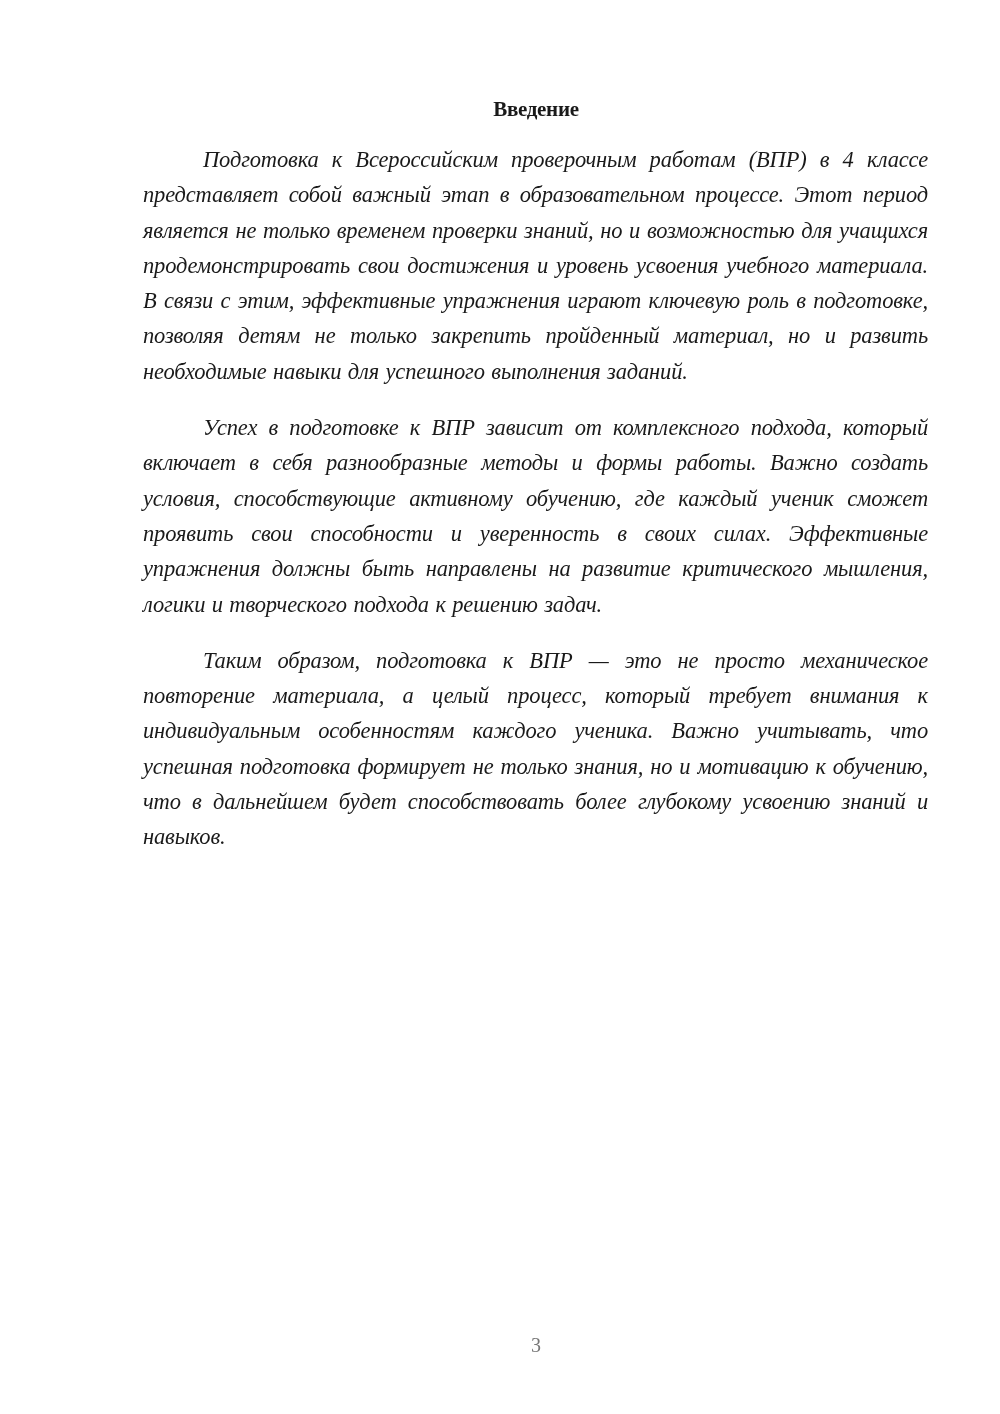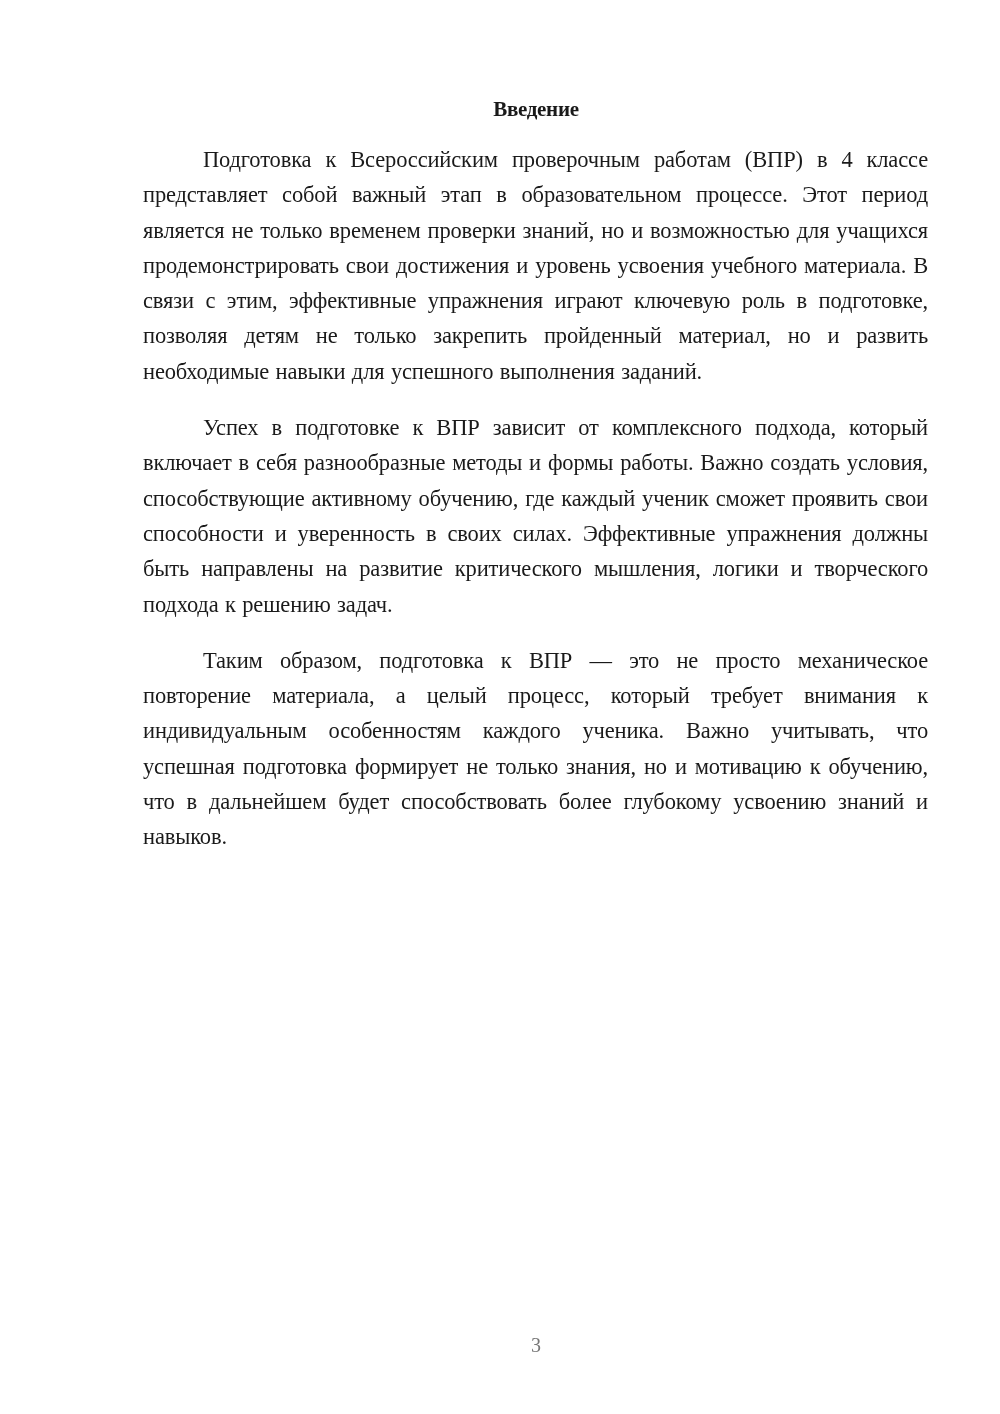--- a/index.html
+++ b/index.html
@@ -40,20 +40,21 @@
       top: 142px;
     }
     .para {
       margin: 0 0 21px 0;
       font-size: 22.5px;
       line-height: 35.3px;
       text-align: justify;
       text-indent: 60px;
       letter-spacing: -0.15px;
       word-spacing: 1px;
+      font-style: italic;
     }
     .page-number {
       position: absolute;
       top: 1334px;
       left: 0;
       width: 1072px;
       text-align: center;
       font-size: 20px;
       color: #777777;
     }

